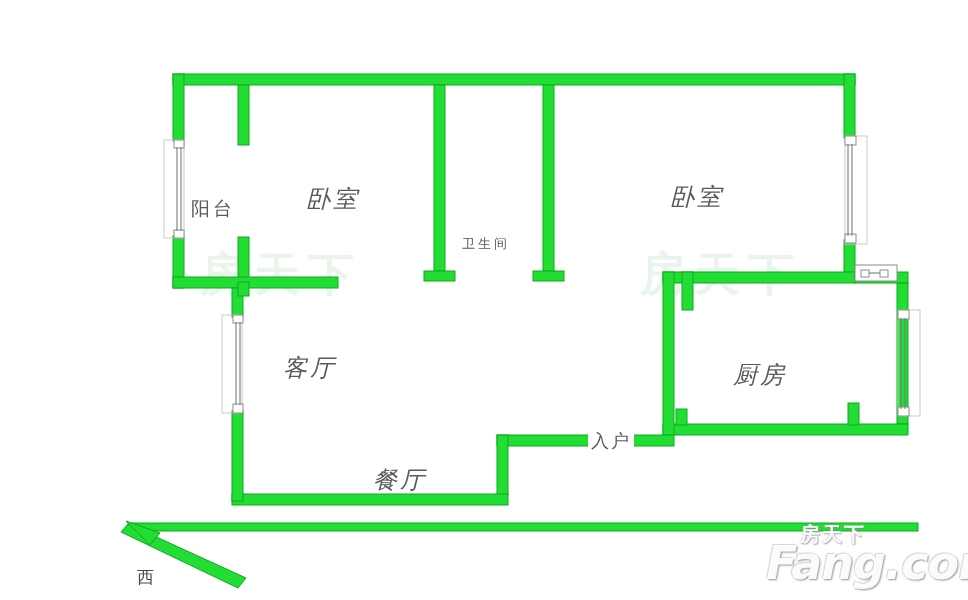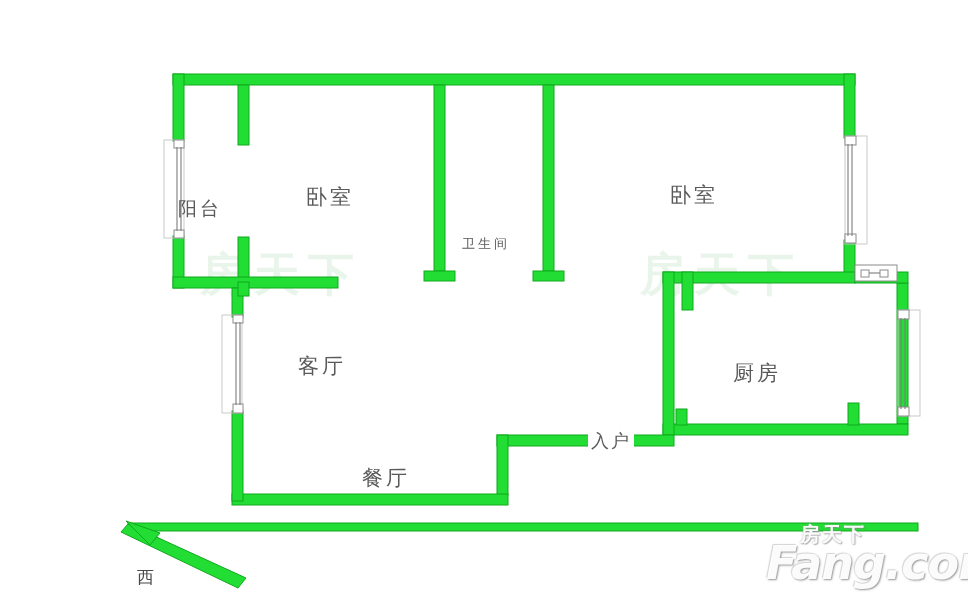--- a/index.html
+++ b/index.html
@@ -26,22 +26,22 @@
     display: block;
   }
   .room-label {
     position: absolute;
     color: #5a5a5a;
     font-family: "DejaVu Sans", "Liberation Sans", sans-serif;
     letter-spacing: 3px;
     white-space: nowrap;
     user-select: none;
   }
-  .label-lg { font-size: 21px; }
-  .label-md { font-size: 19px; }
+  .label-lg { font-size: 24px; font-style: italic; }
+  .label-md { font-size: 19px; padding-left: 13px; }
   .label-sm { font-size: 13px; margin-top: 36px; }
   .label-entry {
     font-size: 18px;
     letter-spacing: 2px;
     color: #585858;
     background: #ffffff;
     padding: 0 3px;
     text-align: right;
   }
   .compass-label {
@@ -198,25 +198,25 @@
   </svg>
 
   <div class="room-label label-md" style="left:178px; top:196px;">阳台</div>
 
   <div class="room-label label-lg" style="left:306px; top:183px;">卧室</div>
 
   <div class="room-label label-sm" style="left:462px; top:199px;">卫生间</div>
 
   <div class="room-label label-lg" style="left:670px; top:181px;">卧室</div>
 
-  <div class="room-label label-lg" style="left:298px; top:352px;text-align:center;">客厅</div>
+  <div class="room-label label-lg" style="left:283px; top:352px;text-align:center;">客厅</div>
 
   <div class="room-label label-lg" style="left:733px; top:359px;">厨房</div>
 
-  <div class="room-label label-lg" style="left:362px; top:464px;">餐厅</div>
+  <div class="room-label label-lg" style="left:373px; top:464px;">餐厅</div>
 
   <div class="label-entry" style="position:absolute; left:588px; top:429px;">入户</div>
 
   <div class="compass-label" style="left:137px; top:566px;">西</div>
 
   <div class="wm-brand" style="left:766px; top:524px;">
     <span class="wm-cn">房天下</span>
     <span class="wm-en">Fang.com</span>
   </div>
 

